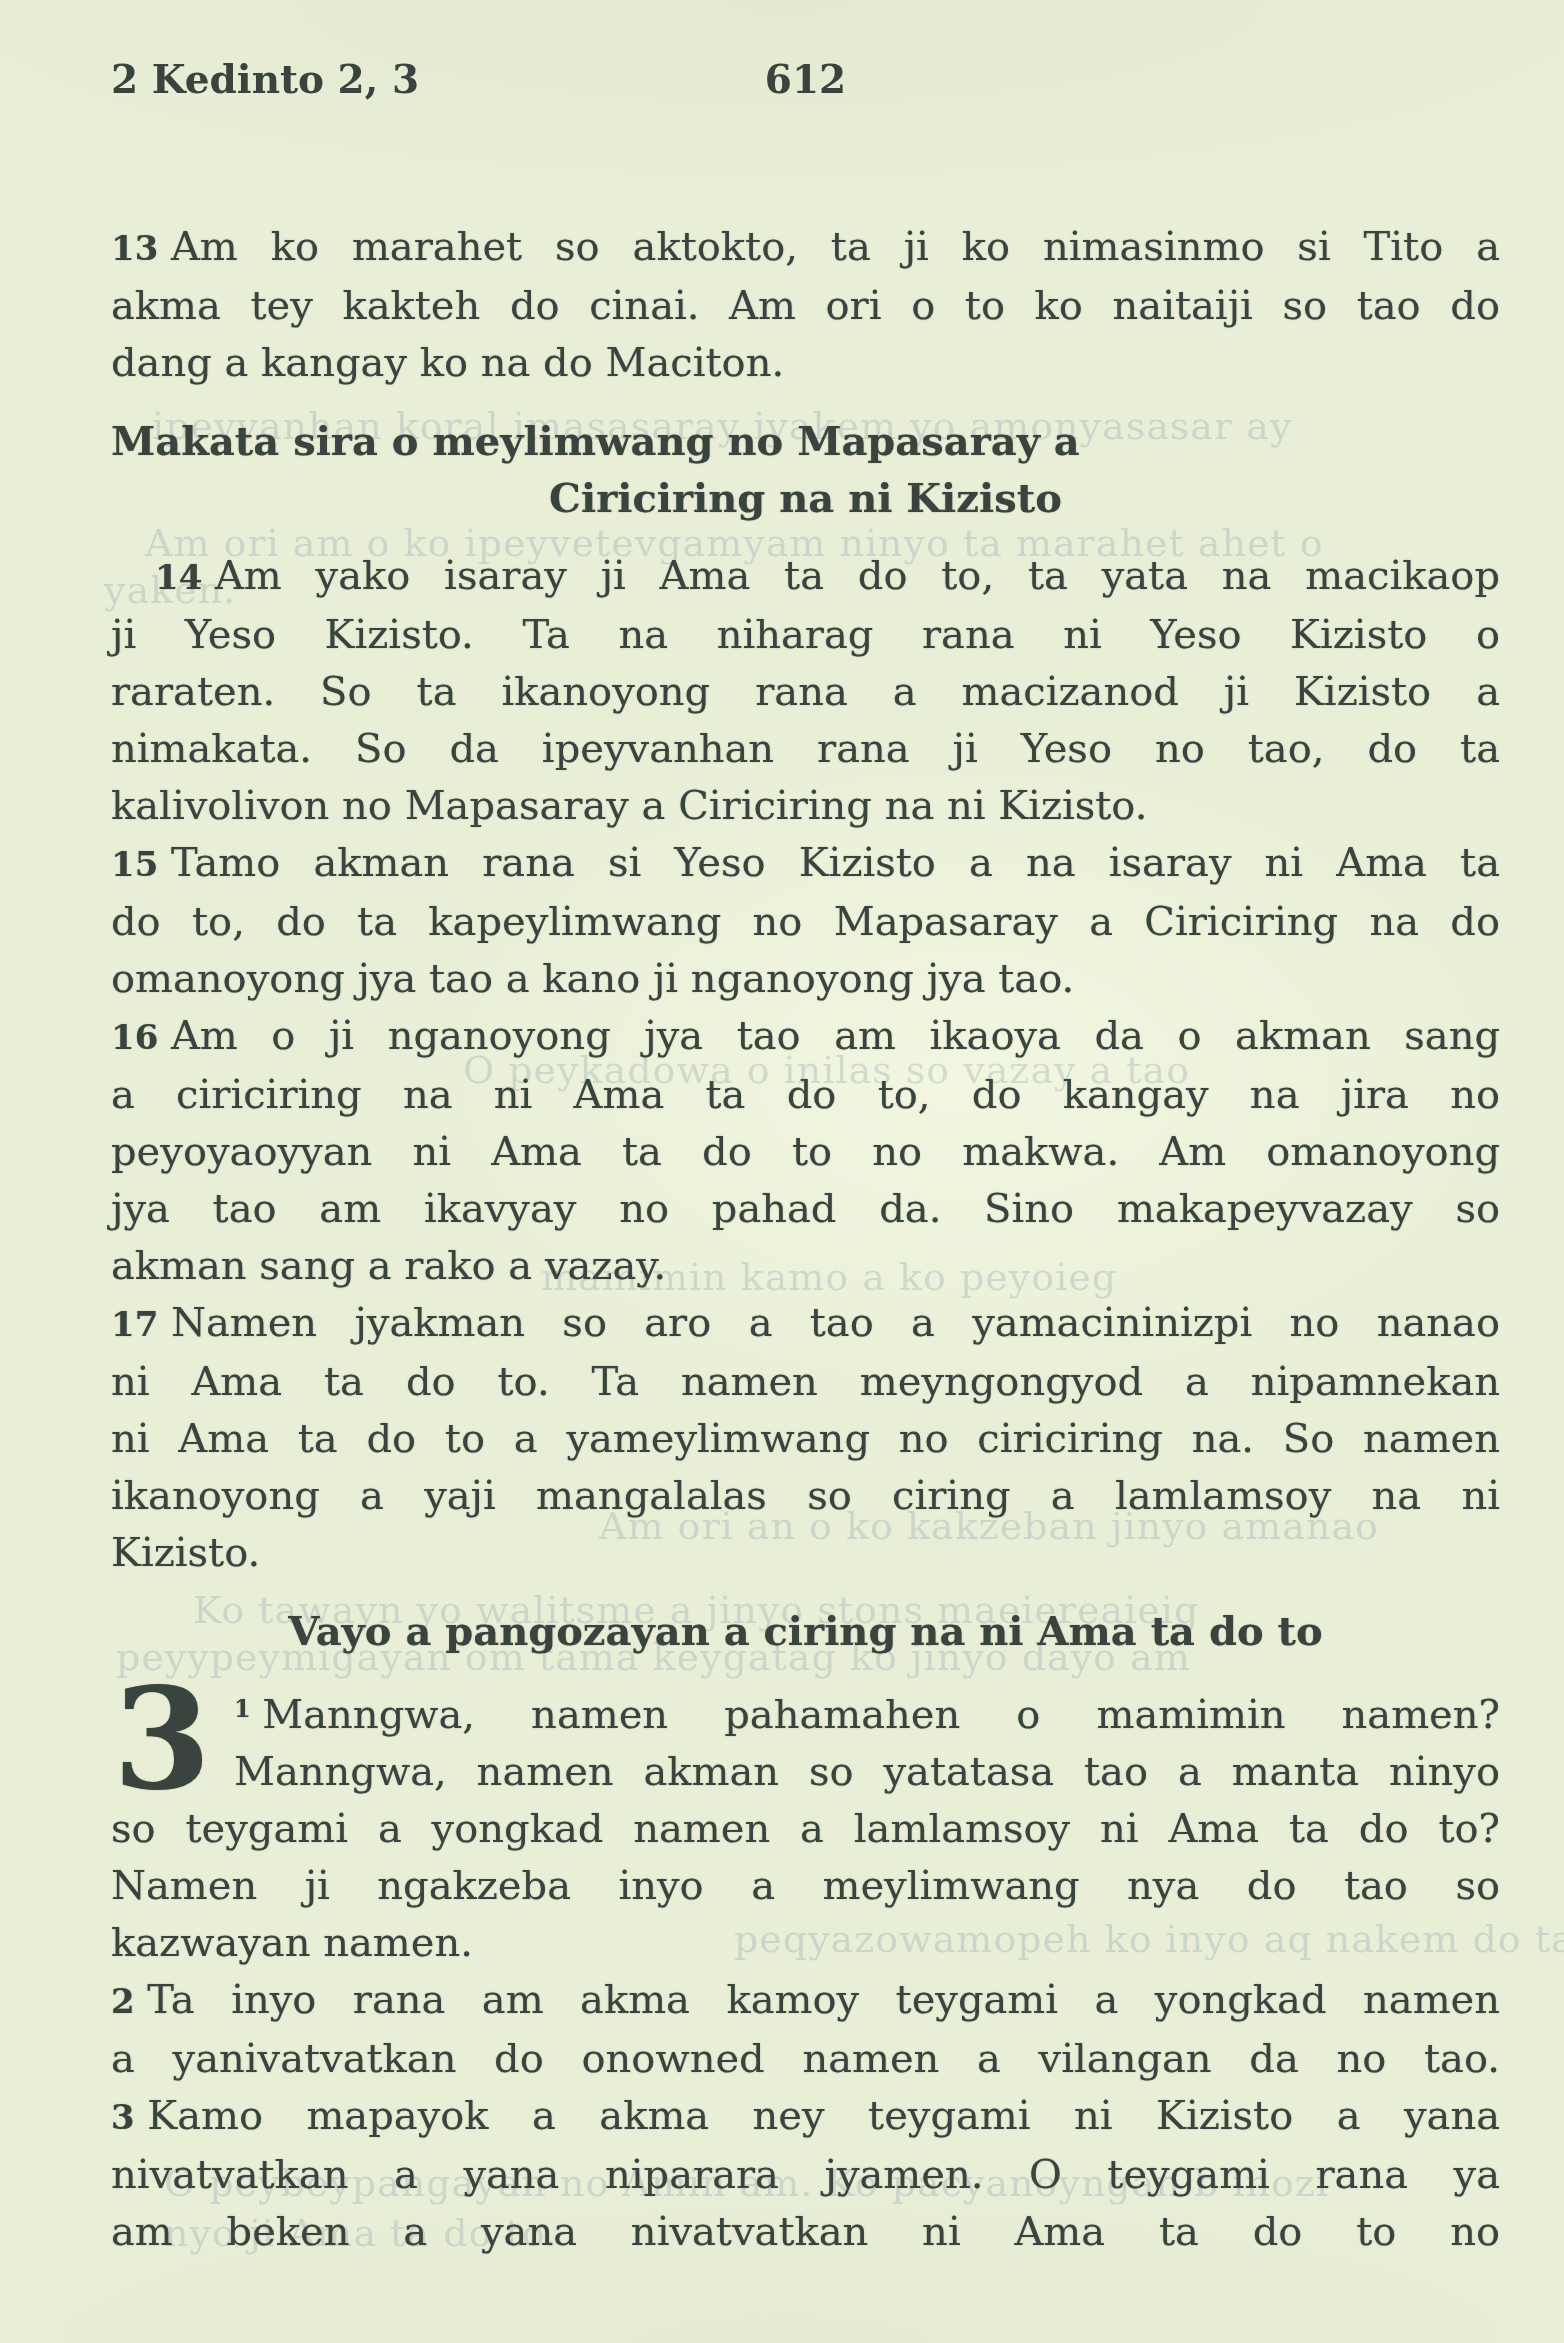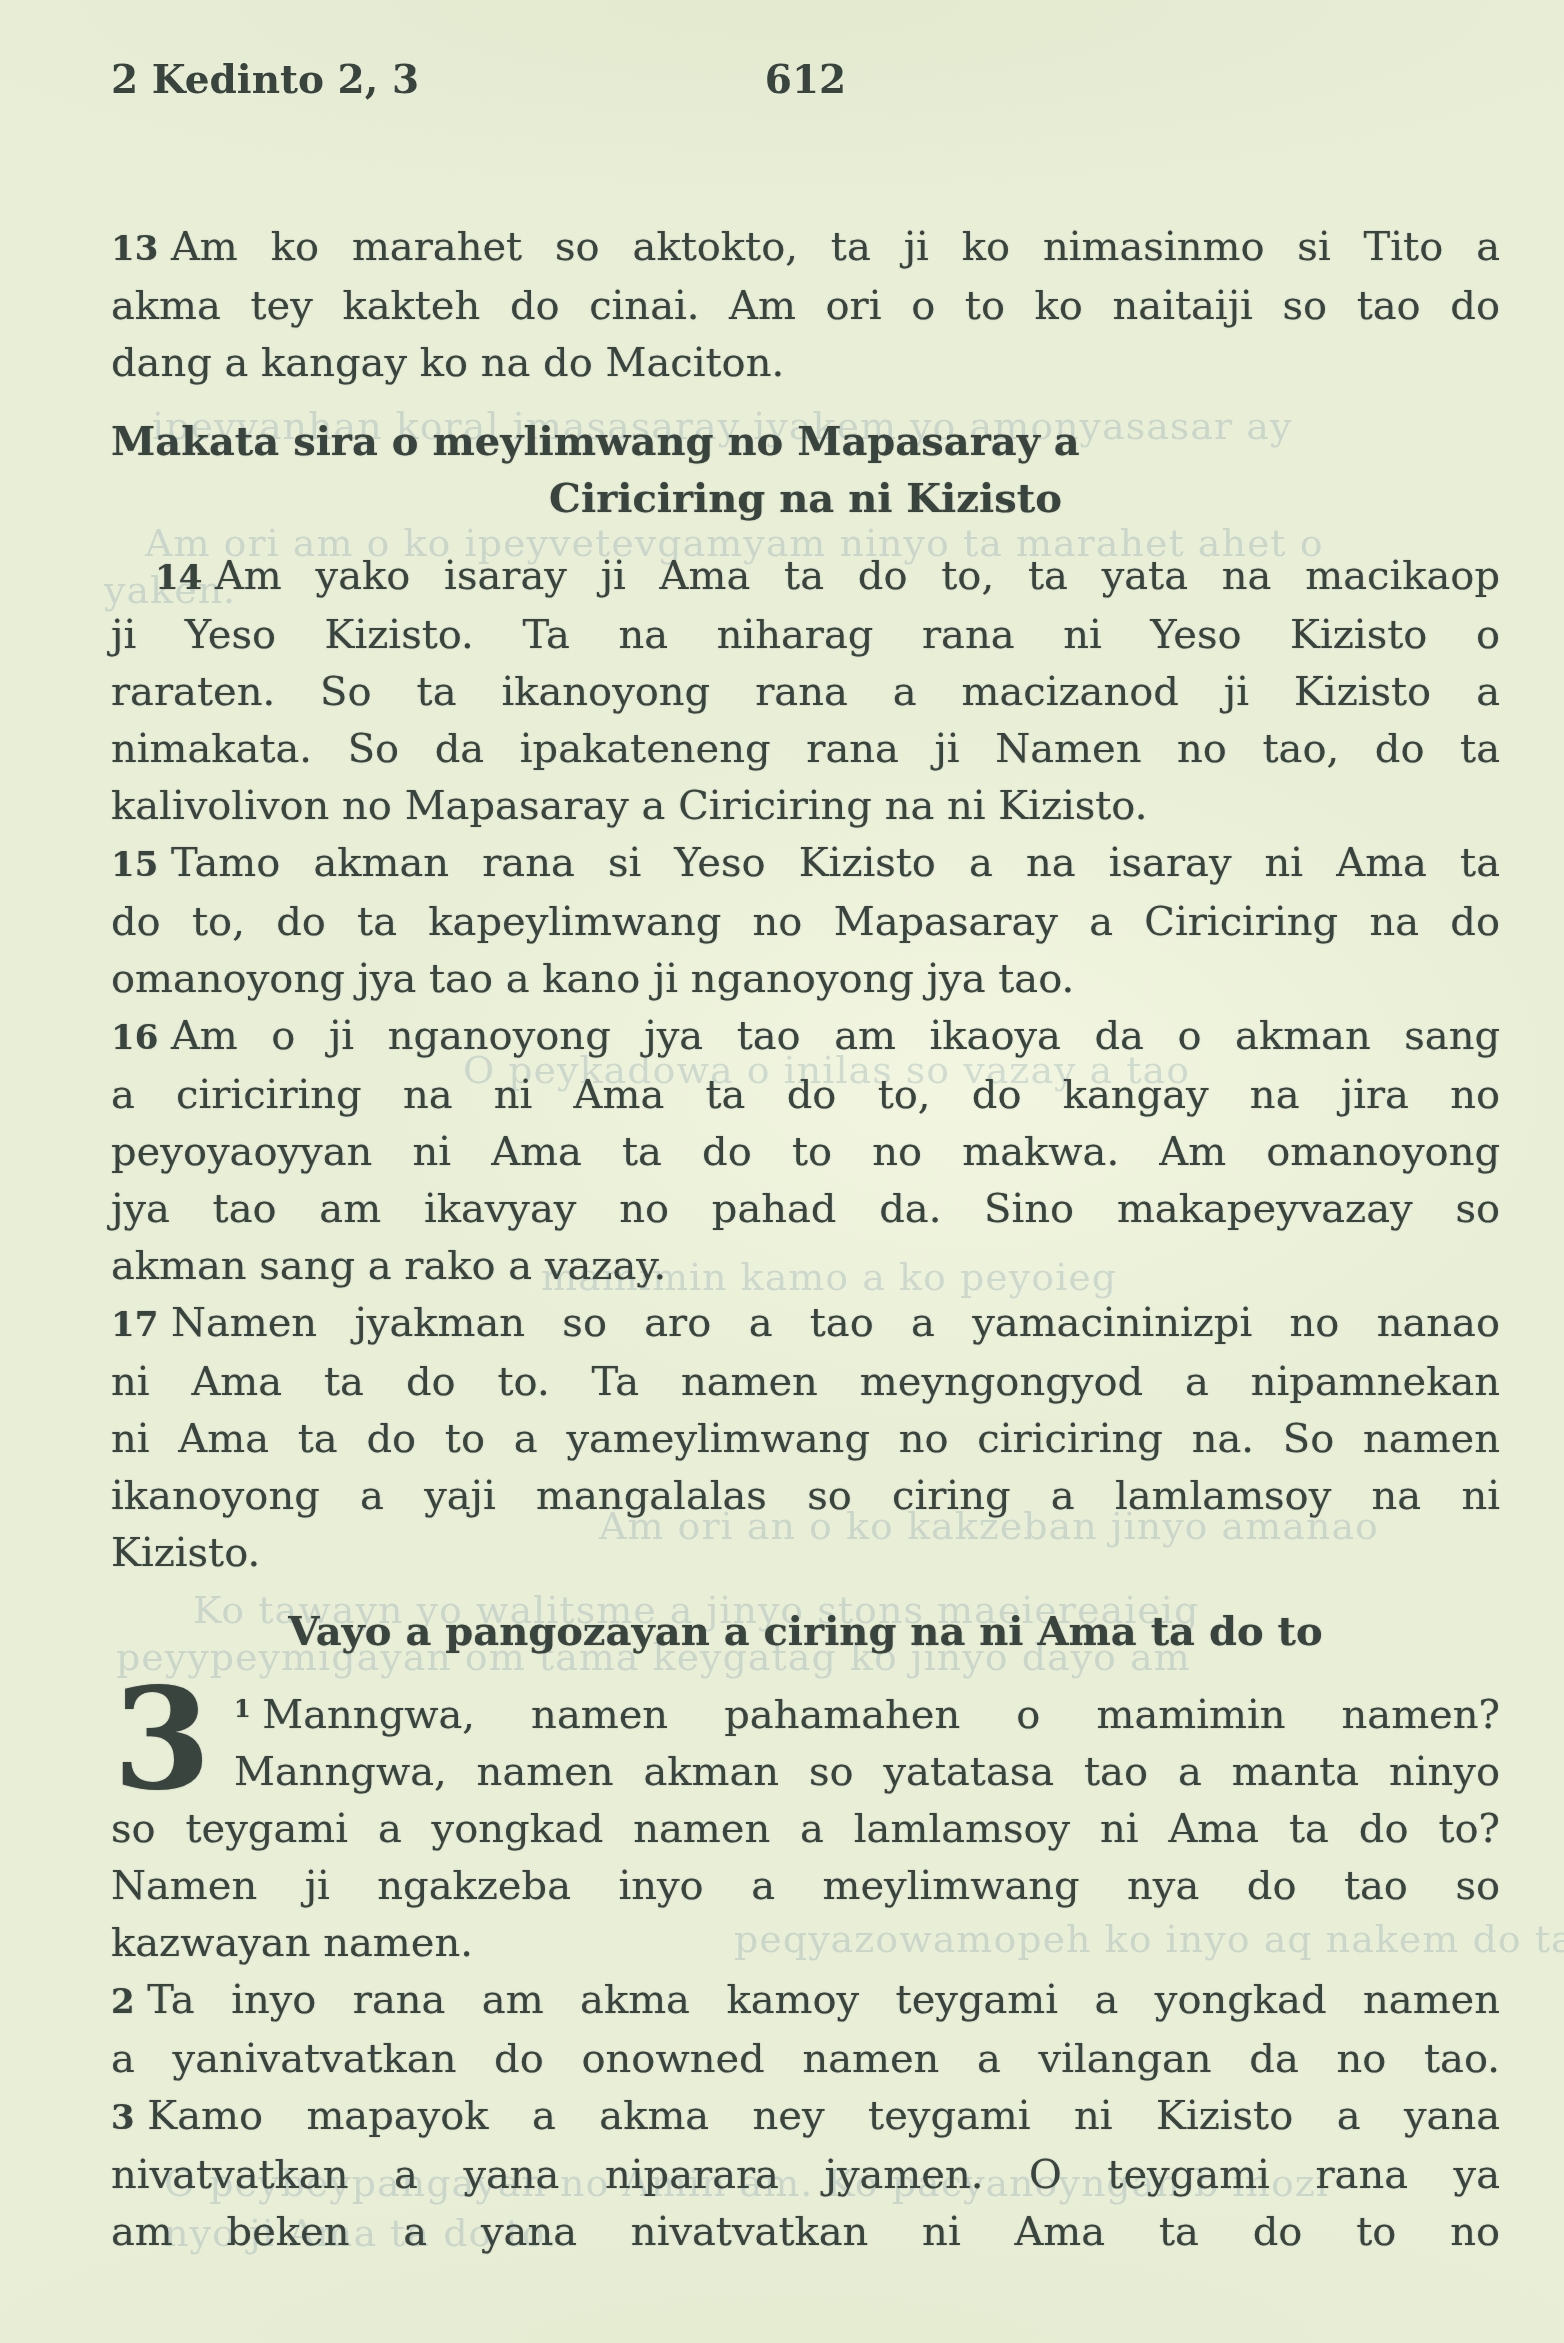--- a/index.html
+++ b/index.html
@@ -67,21 +67,21 @@
 
       <div class="heading">
         <span class="line" style="margin-top:20px;">Makata sira o meylimwang no Mapasaray a</span>
         <span class="line" style="text-align:center;">Ciriciring na ni Kizisto</span>
       </div>
 
       <p class="verse">
         <span class="line j ind"><b class="vn">14</b><span>Am yako isaray ji Ama ta do to, ta yata na macikaop</span></span>
         <span class="line j">ji Yeso Kizisto. Ta na niharag rana ni Yeso Kizisto o</span>
         <span class="line j">raraten. So ta ikanoyong rana a macizanod ji Kizisto a</span>
-        <span class="line j">nimakata. So da ipakateneng rana ji Namen no tao, do ta</span>
+        <span class="line j">nimakata. So da ipeyvanhan rana ji Yeso no tao, do ta</span>
         <span class="line">kalivolivon no Mapasaray a Ciriciring na ni Kizisto.</span>
       </p>
 
       <p class="verse">
         <span class="line j"><b class="vn">15</b><span>Tamo akman rana si Yeso Kizisto a na isaray ni Ama ta</span></span>
         <span class="line j">do to, do ta kapeylimwang no Mapasaray a Ciriciring na do</span>
         <span class="line">omanoyong jya tao a kano ji nganoyong jya tao.</span>
       </p>
 
       <p class="verse">

